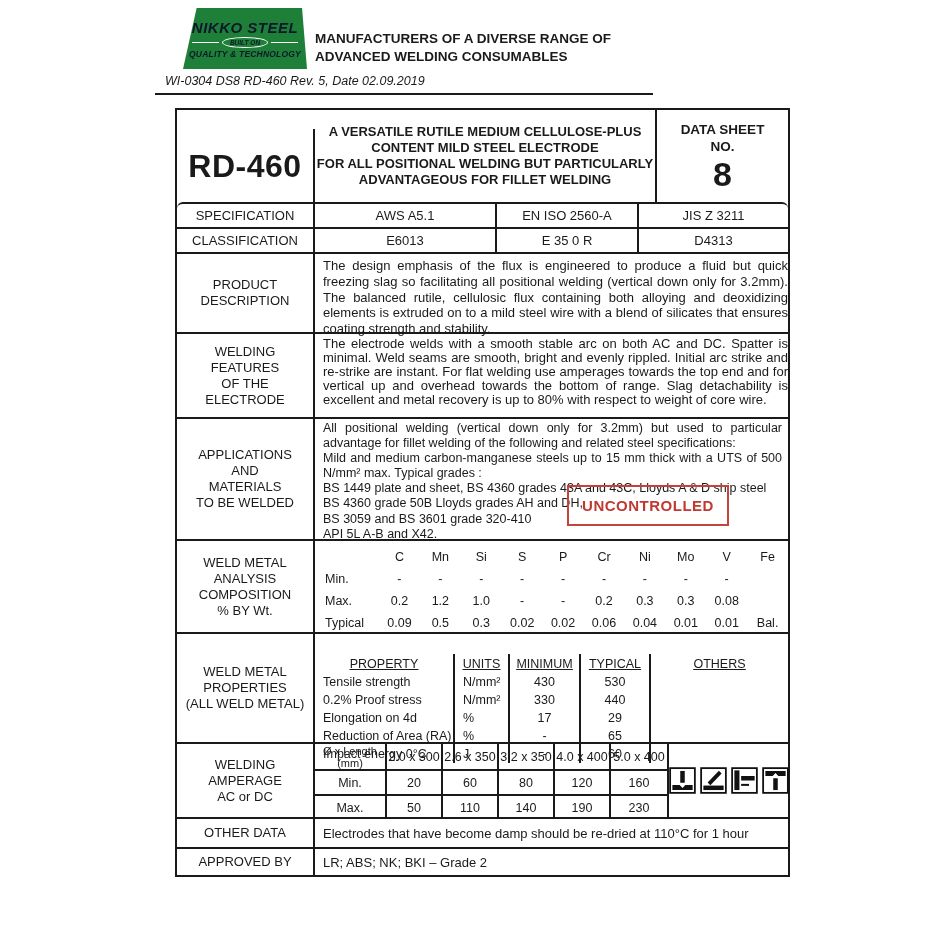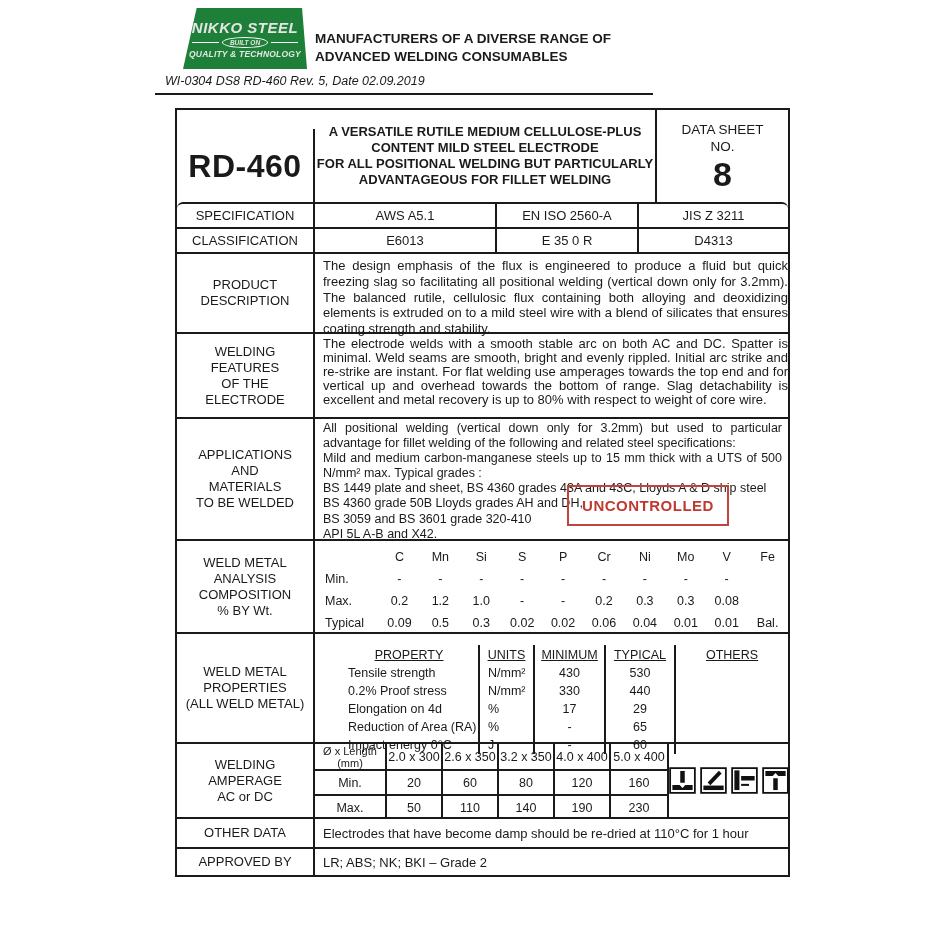--- a/index.html
+++ b/index.html
@@ -6,21 +6,21 @@
   html,body { background:#fff; }
   body {
     width:933px; height:933px; position:relative; overflow:hidden;
     font-family:"Liberation Sans", sans-serif; color:#1a1a1a;
   }
   
   .header { position:absolute; left:0; top:0; width:933px; height:108px; }
   .logo {
     position:absolute; left:183px; top:8px; width:124px; height:61px;
     background:#1e8038; clip-path:polygon(11% 0, 96% 0, 100% 100%, 0 100%);
-    color:#e5e5e5; display:flex; flex-direction:column; align-items:center; justify-content:center;
+    color:#0f172a; display:flex; flex-direction:column; align-items:center; justify-content:center;
     gap:1px;
   }
   .logo-name { font-size:15px; font-weight:bold; font-style:italic; letter-spacing:.5px; white-space:nowrap; }
   .logo-mid { display:flex; align-items:center; gap:3px; width:86%; }
   .logo-mid .line { flex:1; height:0; border-top:1.5px solid #fff; }
   .built-on {
     font-size:6.5px; font-weight:bold; font-style:italic; border:1px solid #fff;
     border-radius:50%; padding:1px 7px; white-space:nowrap;
   }
   .logo-tagline { font-size:8.5px; font-weight:bold; font-style:italic; white-space:nowrap; letter-spacing:.2px; }
@@ -57,21 +57,21 @@
   .r-title { height:92px; }
   .product-name { font-size:32px; font-weight:bold; letter-spacing:.5px; white-space:normal;margin-top:19px; }
   .summary {
     display:flex; align-items:center; justify-content:center; text-align:center;
     font-weight:bold; font-size:13px; line-height:16px; white-space:pre-line; height:100%;
   }
   .ds-col {
     flex:0 0 133px; border-left:2px solid #1a1a1a; display:flex; flex-direction:column;
     align-items:center; justify-content:center; gap:2px;
   }
-  .ds-label { font-weight:normal; font-size:13.5px; text-align:center; white-space:pre-line; line-height:17px; }
+  .ds-label { font-weight:bold; font-size:13.5px; text-align:center; white-space:pre-line; line-height:17px; }
   .ds-number { font-weight:bold; font-size:34px; line-height:34px; }
   
   .r-spec { height:25px;border-radius:6px; } .r-class { height:25px; }
   .vcell {
     display:flex; align-items:center; justify-content:center; font-size:13px;
   }
   .vc2 { flex:0 0 182px; border-right:2px solid #1a1a1a; }
   .vc3 { flex:0 0 142px; border-right:2px solid #1a1a1a; }
   .vc4 { flex:1; }
   
@@ -91,21 +91,21 @@
     background:rgba(255,255,255,.0);
   }
   
   .r-comp { height:93px; }
   .comp { padding-top:5px; font-size:12.5px; }
   .comp-row { display:flex; height:22px; align-items:center; }
   .comp-name { flex:0 0 64px; padding-left:10px; }
   .comp-cell { flex:1; text-align:center; }
   
   .r-prop { height:110px; }
-  .prop { display:flex; flex-direction:column; height:100%; padding-top:11px;margin-left:25px; }
+  .prop { display:flex; flex-direction:column; height:100%; padding-top:20px; }
   .prop-row { display:flex; height:18px; align-items:center; flex:0 0 auto; }
   .prop-row.hdr { height:19px; font-weight:normal; }
   .prop-row.hdr .pc { text-align:center; text-decoration:underline; }
   .pc { font-size:12.5px; height:100%; display:flex; align-items:center; }
   .pc-prop { flex:0 0 140px; border-right:2px solid #1a1a1a; padding-left:8px; }
   .pc-units { flex:0 0 55px; border-right:2px solid #1a1a1a; padding-left:8px; }
   .pc-min { flex:0 0 71px; border-right:2px solid #1a1a1a; justify-content:center; }
   .pc-typ { flex:0 0 70px; border-right:2px solid #1a1a1a; justify-content:center; }
   .pc-oth { flex:1; justify-content:center; }
   .prop-row.hdr .pc-prop, .prop-row.hdr .pc-units { padding-left:0; justify-content:center; }

